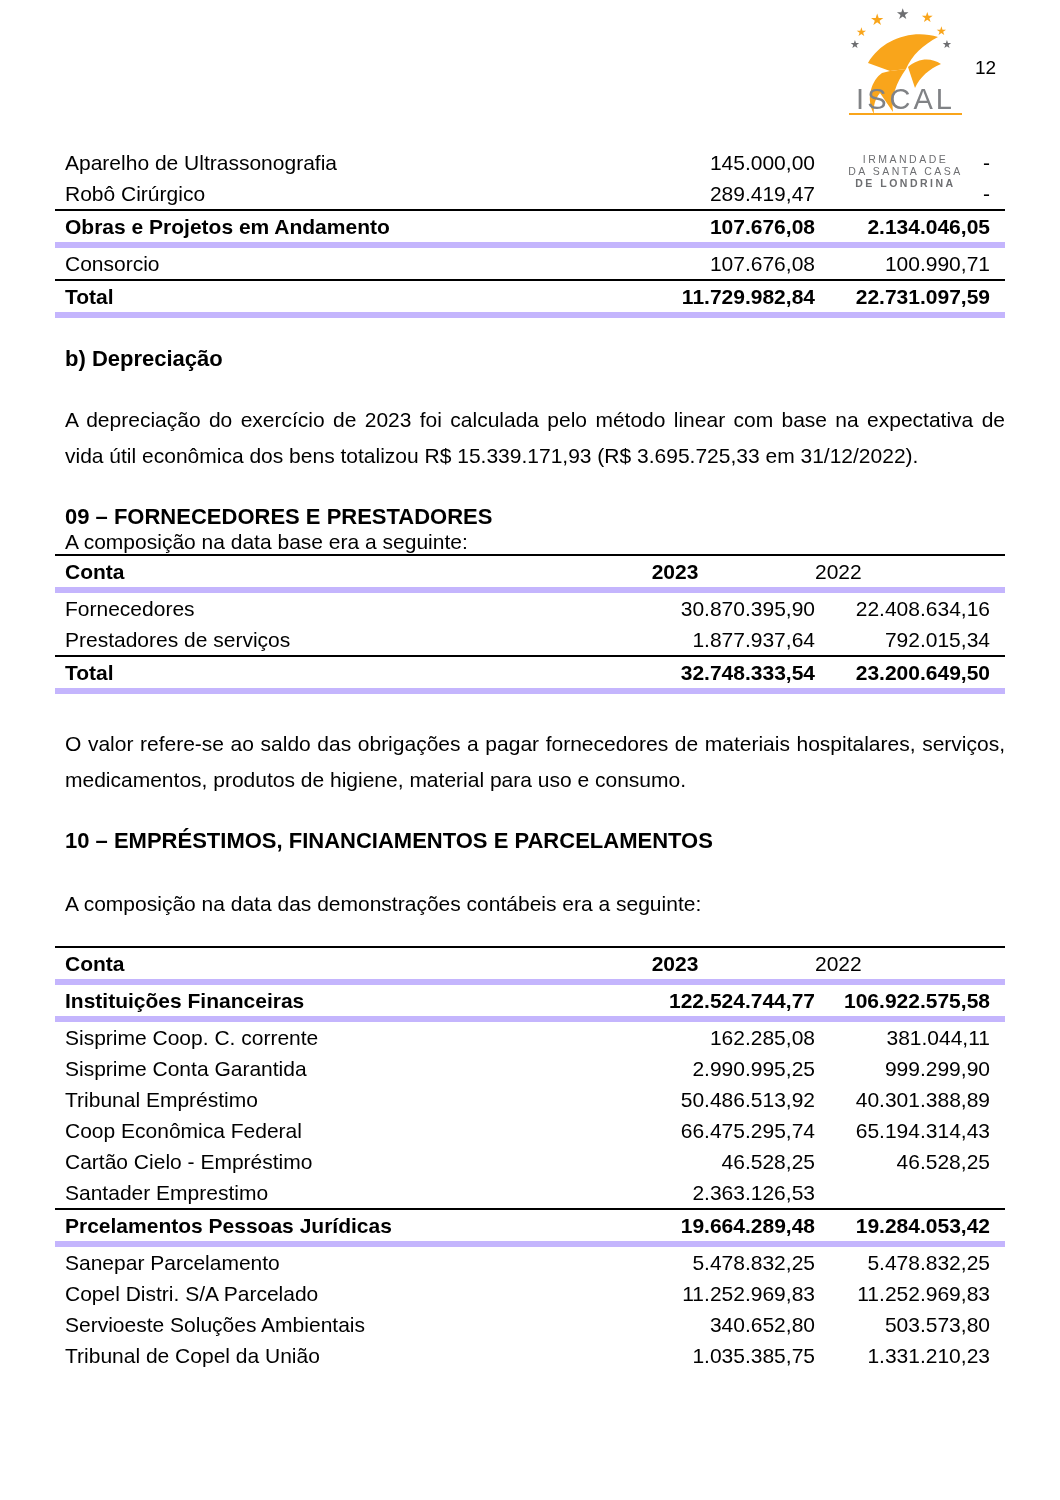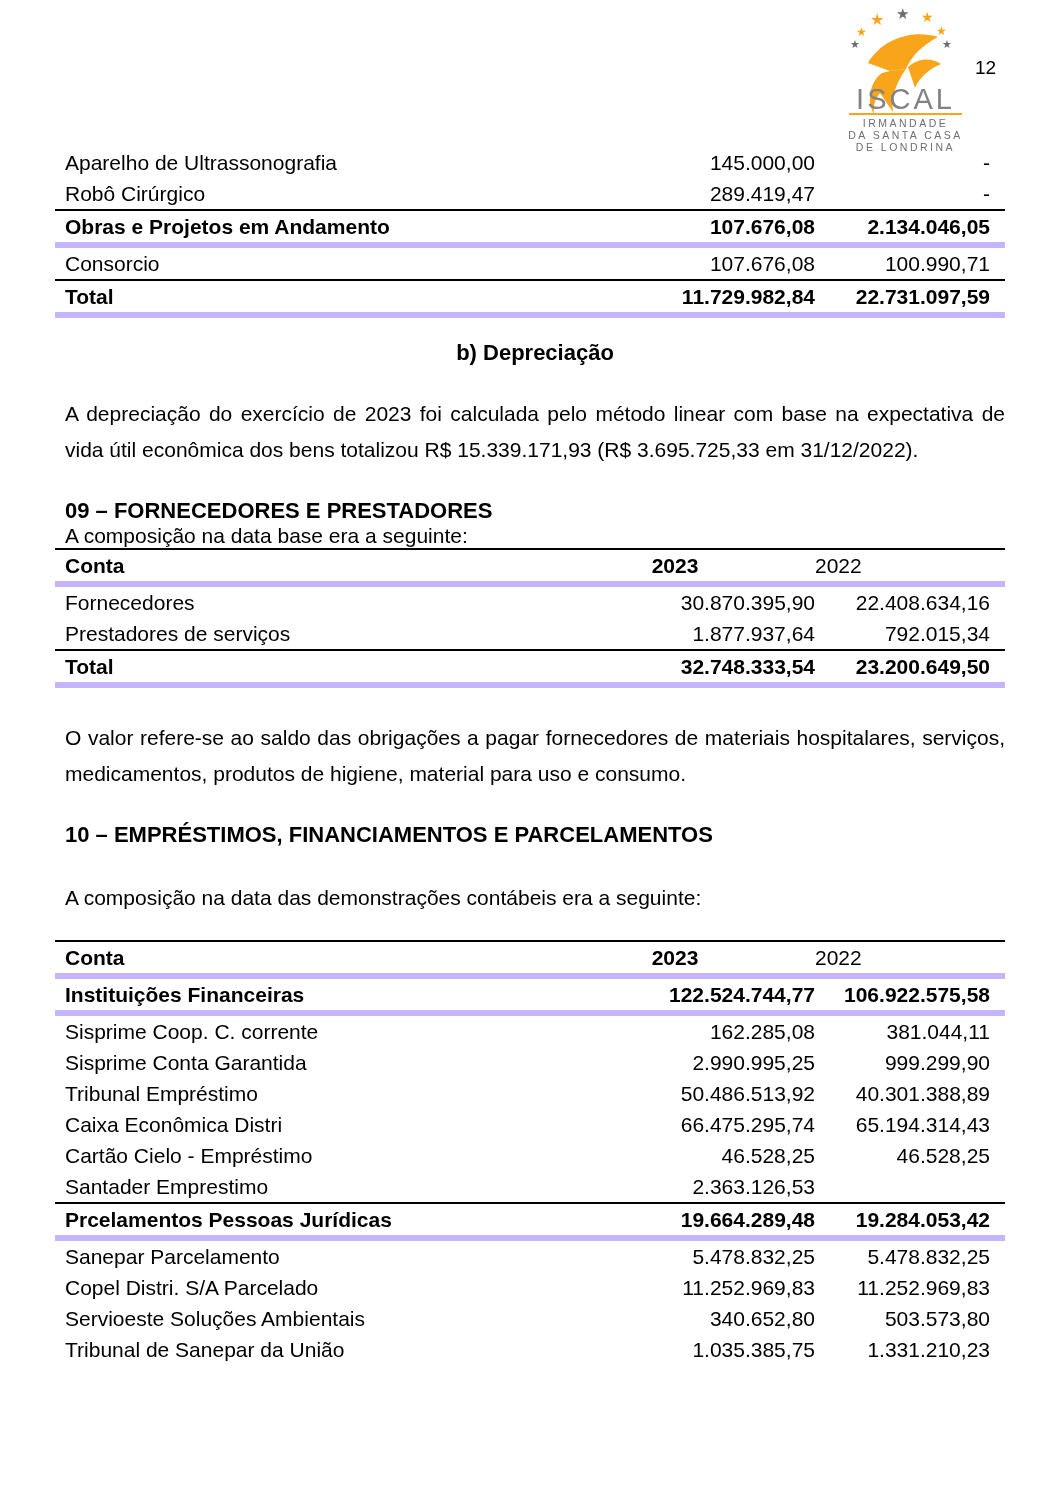--- a/index.html
+++ b/index.html
@@ -24,23 +24,23 @@
   .s6 { left:7px;  top:33px; font-size:11px; }
   .s7 { left:99px; top:33px; font-size:11px; }
   .swoosh { position:absolute; left:17px; top:17px; }
   .logo-word {
     position:absolute; top:77px; left:0; width:125px; text-align:center;
     font-size:29px; letter-spacing:3px; color:#808285; font-weight:400;
   }
   .logo-rule { position:absolute; top:107px; left:6px; width:113px; height:2px; background:#F9A51B; }
   .logo-sub {
     position:absolute; left:-8px; width:141px; text-align:center;
-    font-size:10.5px; letter-spacing:2.5px; color:#6D6E71; white-space:nowrap;
+    font-size:10.5px; letter-spacing:2.5px; color:#6D6E71; white-space:nowrap;margin-top:36px;
   }
-  .sub1 { top:111px; } .sub2 { top:123px; } .sub3 { top:135px; }
+  .sub1 { top:111px; } .sub2 { top:123px; } .sub3 { top:135px;font-weight:bold; }
 
   .page-num { position:absolute; top:57px; left:975px; font-size:19px; }
 
   
   .content { position:absolute; left:65px; top:147px; width:940px; }
 
   table { border-collapse:collapse; width:950px; margin-left:-10px; table-layout:fixed; }
   col.c1 { width:530px; } col.c2 { width:230px; } col.c3 { width:190px; }
   td, th { font-size:21px; line-height:25px; padding:3px 0; vertical-align:bottom; }
   td.lbl  { padding-left:10px; text-align:left; }
@@ -49,21 +49,21 @@
   th.h1 { text-align:left;  padding-left:10px;  font-weight:bold; }
   th.h2 { text-align:center; padding-right:50px; font-weight:bold; }
   th.h3 { text-align:left; padding-right:68px; font-weight:normal; }
   tr.bt td, tr.bt th { border-top:2px solid #000; }
   tr.bb td, tr.bb th { border-bottom:6px solid #c4b5fd; }
   tr.bold td { font-weight:bold; }
 
   .h-sub { font-size:22px; font-weight:bold; }
   .para  { font-size:21px; line-height:36px; text-align:justify; }
   .intro { font-size:21px; }
-  .mt28 { margin-top:22px;text-align:center; } .mt30 { margin-top:30px; } .mt32 { margin-top:32px; }
+  .mt28 { margin-top:28px; } .mt30 { margin-top:30px; } .mt32 { margin-top:32px; }
   .mt34 { } .mt38 { margin-top:38px; }
 </style>
 </head>
 <body>
 
 <div class="page">
 
   <div class="logo">
     <span class="star gray s1">★</span>
     <span class="star orange s2">★</span>
@@ -190,21 +190,21 @@
           <td class="lbl">Sisprime Conta Garantida</td>
           <td class="num">2.990.995,25</td>
           <td class="num3">999.299,90</td>
         </tr>
         <tr>
           <td class="lbl">Tribunal Empréstimo</td>
           <td class="num">50.486.513,92</td>
           <td class="num3">40.301.388,89</td>
         </tr>
         <tr>
-          <td class="lbl">Caixa Econômica Distri</td>
+          <td class="lbl">Coop Econômica Federal</td>
           <td class="num">66.475.295,74</td>
           <td class="num3">65.194.314,43</td>
         </tr>
         <tr>
           <td class="lbl">Cartão Cielo - Empréstimo</td>
           <td class="num">46.528,25</td>
           <td class="num3">46.528,25</td>
         </tr>
         <tr>
           <td class="lbl">Santader Emprestimo</td>
@@ -225,21 +225,21 @@
           <td class="lbl">Copel Distri. S/A Parcelado</td>
           <td class="num">11.252.969,83</td>
           <td class="num3">11.252.969,83</td>
         </tr>
         <tr>
           <td class="lbl">Servioeste Soluções Ambientais</td>
           <td class="num">340.652,80</td>
           <td class="num3">503.573,80</td>
         </tr>
         <tr>
-          <td class="lbl">Tribunal de Sanepar da União</td>
+          <td class="lbl">Tribunal de Copel da União</td>
           <td class="num">1.035.385,75</td>
           <td class="num3">1.331.210,23</td>
         </tr>
       </tbody>
     </table>
 
   </div>
 </div>
 
 </body></html>

